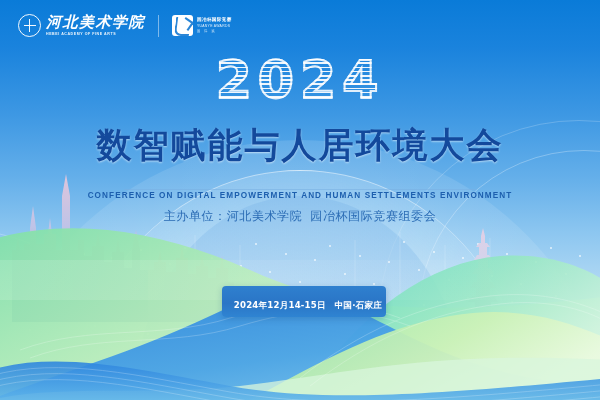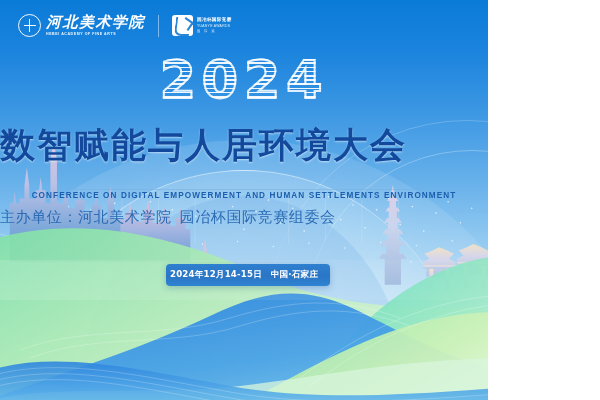--- a/index.html
+++ b/index.html
@@ -1,20 +1,20 @@
 <!DOCTYPE html>
 <html><head>
 <meta charset="utf-8">
 <style>
   html,body{margin:0;padding:0;background:#fff;}
   body{font-family:"Liberation Sans","DejaVu Sans",sans-serif;}
 
   #poster{
     position:relative;
-    width:488px;height:400px;
+    width:600px;height:400px;
     overflow:hidden;
     background:linear-gradient(180deg,
         #0a7bd8 0%,
         #1a83dd 12%,
         #3c97e3 28%,
         #66b0ea 45%,
         #8cc6f0 58%,
         #aed7f3 70%,
         #c9e5f6 80%,
         #dff0f8 88%,
@@ -157,21 +157,21 @@
         rgba(255,255,255,0) 1.6px,
         rgba(255,255,255,0) 4.2px);
     -webkit-background-clip:text;
     background-clip:text;
     line-height:1;
   }
 
   
   .title-cn{
     position:absolute;left:0;right:0;top:126px;
-    text-align:left;z-index:30;
+    text-align:center;z-index:30;
     font-family:"DejaVu Sans","Liberation Sans",sans-serif;
     font-size:35px;font-weight:bold;
     color:#13499c;
     letter-spacing:2px;
     line-height:1.1;
     text-shadow:0 1px 2px rgba(255,255,255,.55);
   }
   .title-en{
     position:absolute;left:0;right:0;top:191px;
     text-align:center;z-index:30;
@@ -182,36 +182,36 @@
   }
   .title-rule{
     position:absolute;left:50%;top:189px;margin-left:-176px;
     width:352px;height:0;z-index:30;
     border-top:1px solid rgba(120,175,225,.55);
   }
 
   
   .organizer{
     position:absolute;left:0;right:0;top:208px;
-    z-index:30;
+    text-align:center;z-index:30;
     font-family:"DejaVu Sans","Liberation Sans",sans-serif;
-    font-size:15px;color:#2a6bb4;
+    font-size:12px;color:#2a6bb4;
     letter-spacing:.6px;
   }
   .organizer .sep{display:inline-block;width:8px;}
 
   
   .date-badge{
-    position:absolute;left:50%;top:264px;margin-left:-78px;
+    position:absolute;left:50%;top:286px;margin-left:-78px;
     width:156px;z-index:35;
     border-radius:4px;
     background:linear-gradient(180deg,#2f80cf 0%,#2a75c6 55%,#2f84d2 100%);
     box-shadow:0 2px 6px rgba(20,70,130,.25);
-    padding:5px 4px 6px;
-    text-align:left;
+    padding:14px 4px 6px;
+    text-align:right;
   }
   .date-cn{
     font-family:"DejaVu Sans","Liberation Sans",sans-serif;
     font-size:8.6px;font-weight:bold;color:#fff;
     letter-spacing:.2px;white-space:nowrap;line-height:1.3;
   }
   .date-en{
     font-family:"Liberation Sans",sans-serif;
     font-size:9.2px;font-weight:bold;color:#fff;
     letter-spacing:.05px;white-space:nowrap;line-height:1.3;

